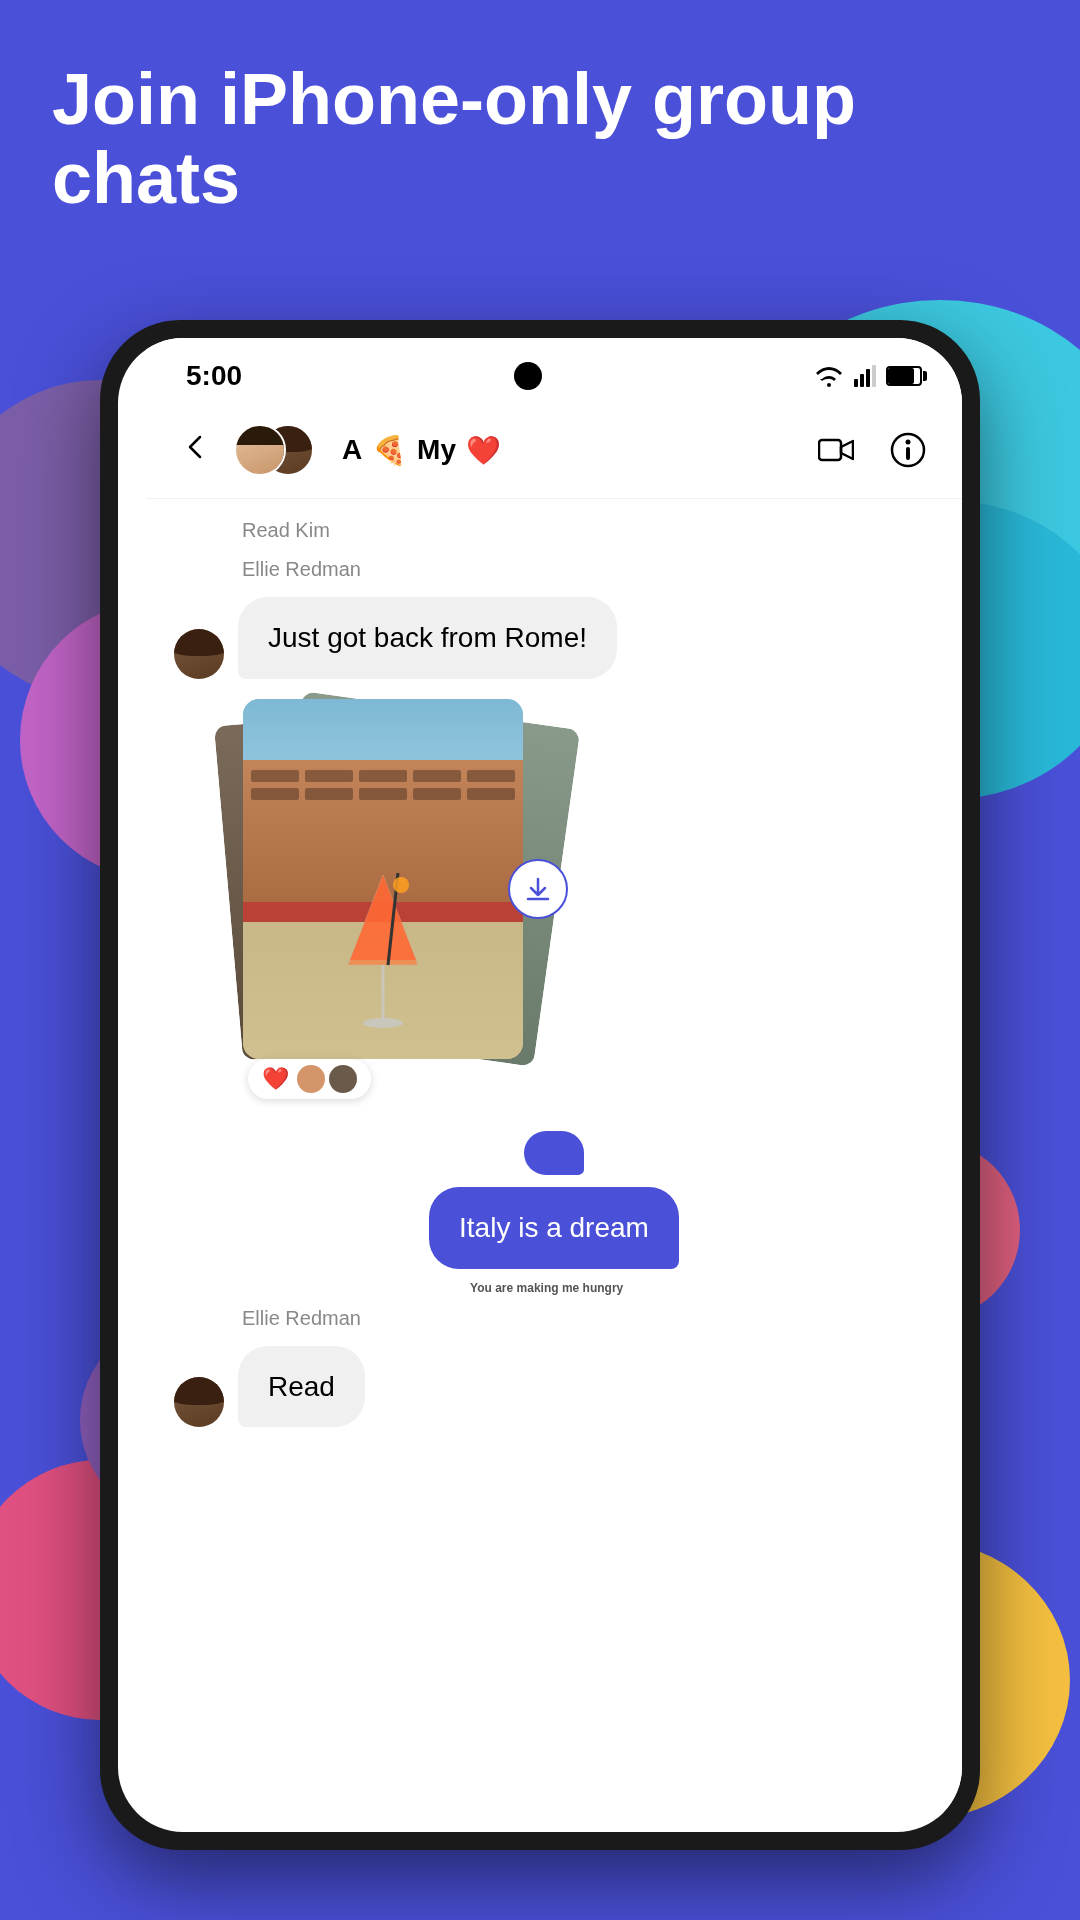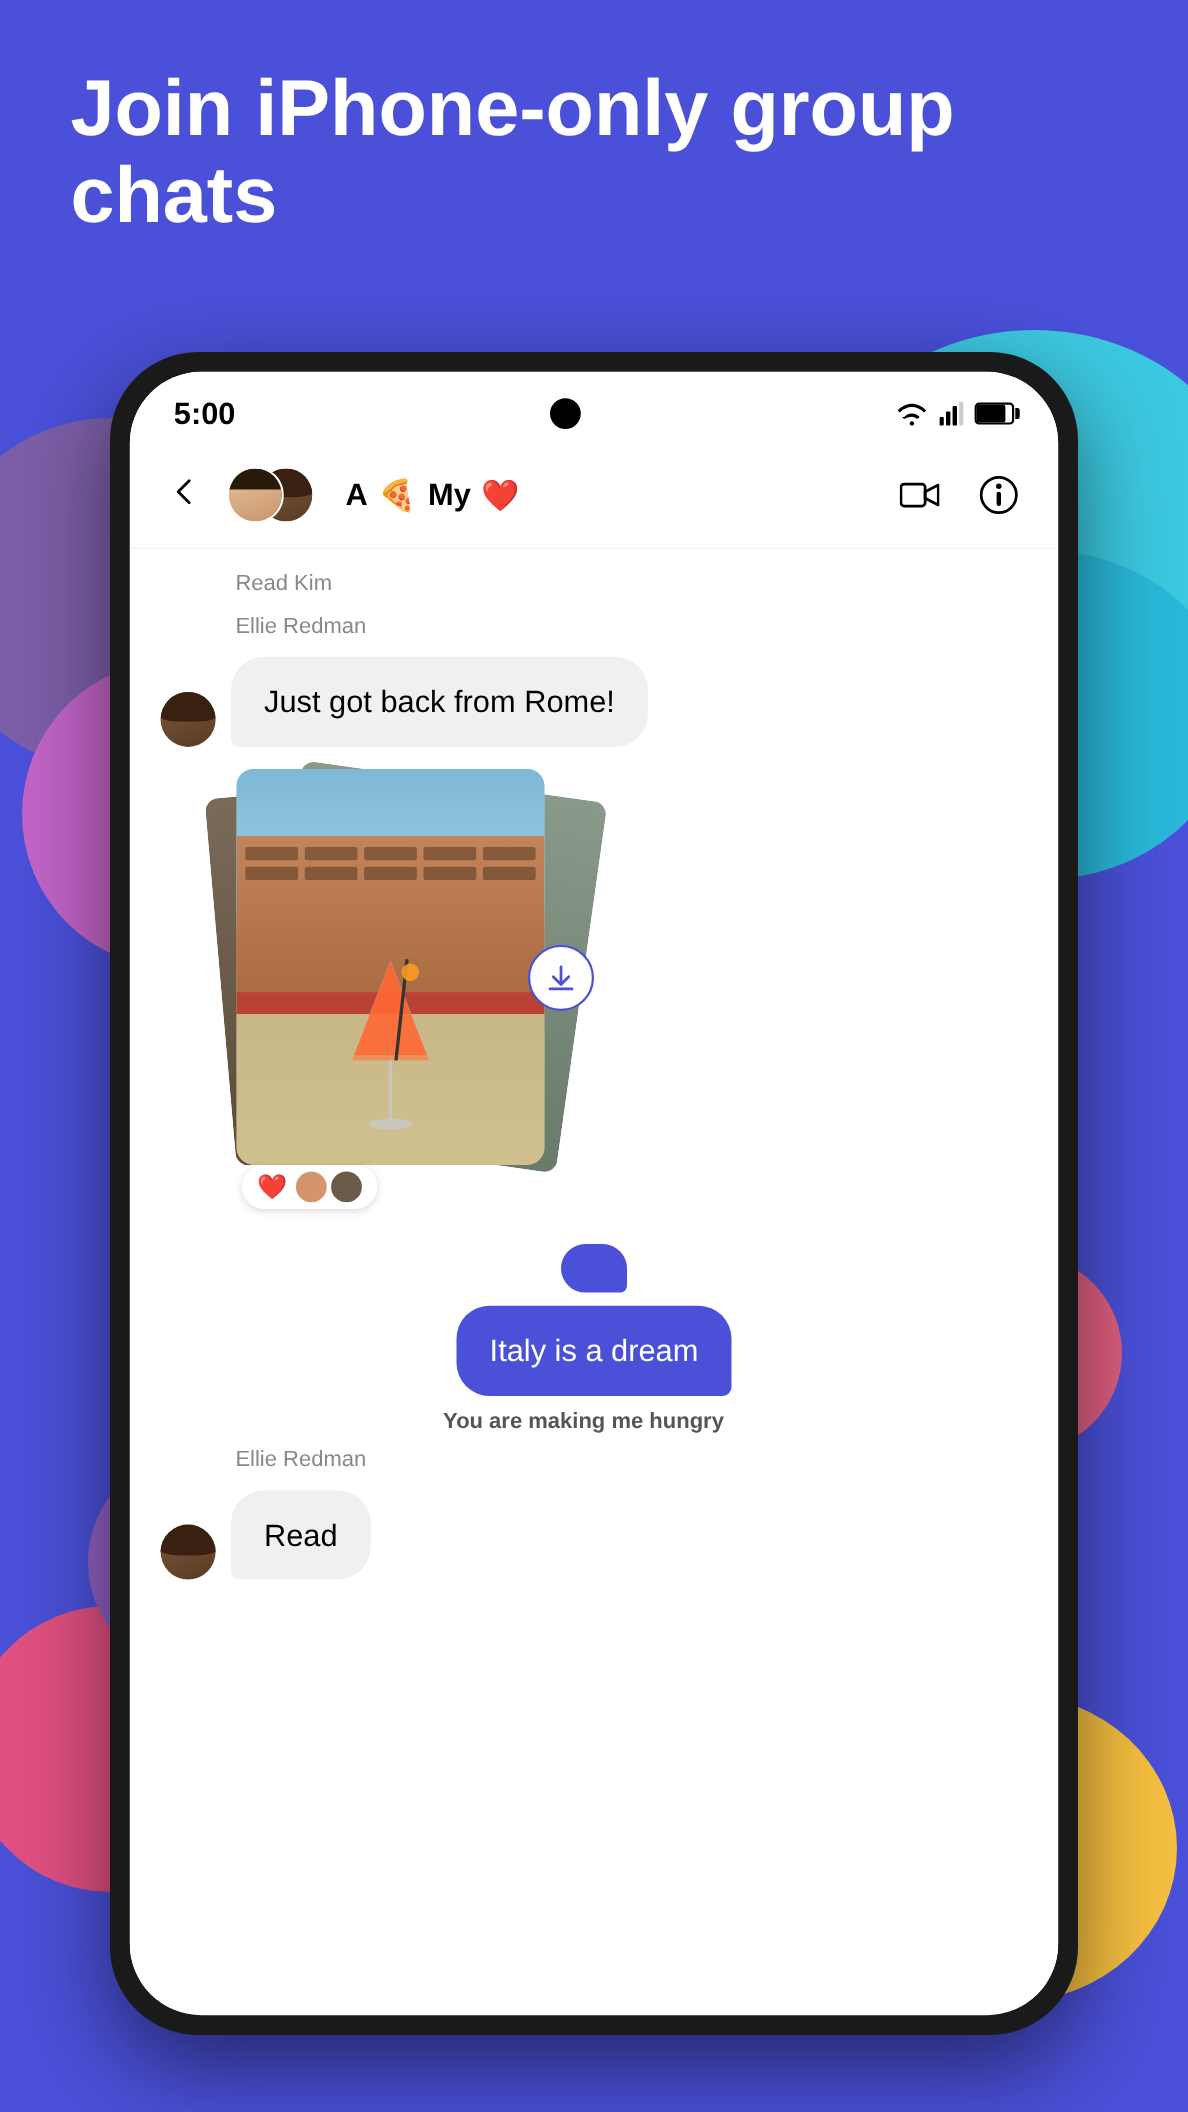--- a/index.html
+++ b/index.html
@@ -67,21 +67,21 @@
       width: 180px; height: 180px;
       background: #E06080;
       bottom: 600px; right: 60px;
       border-radius: 50%;
     }
 
     
     .headline {
       position: absolute;
       top: 60px;
-      left: 64px;
+      left: 52px;
       right: 60px;
       color: white;
       font-size: 72px;
       font-weight: 700;
       line-height: 1.1;
       z-index: 10;
     }
 
     
     .phone-frame {
@@ -99,20 +99,21 @@
 
     .phone-screen {
       position: absolute;
       top: 18px;
       left: 18px;
       right: 18px;
       bottom: 18px;
       background: #ffffff;
       border-radius: 65px;
       overflow: hidden;
+      padding-left: 28px;
     }
 
     
     .status-bar {
       display: flex;
       align-items: center;
       justify-content: space-between;
       padding: 22px 40px 10px;
       background: white;
     }
@@ -432,21 +433,21 @@
     .ra2 { background: #6a5a4a; }
 
     .outgoing-group {
       display: flex;
       flex-direction: column;
       align-items: center;
       gap: 12px;
     }
 
     .read-receipt {
-      font-size: 20px;
+      font-size: 12px;
       color: #888;
       padding-right: 8px;
     }
 
     .read-receipt span.bold-read {
       font-weight: 600;
       color: #555;
     }
 
     .face-jean {

